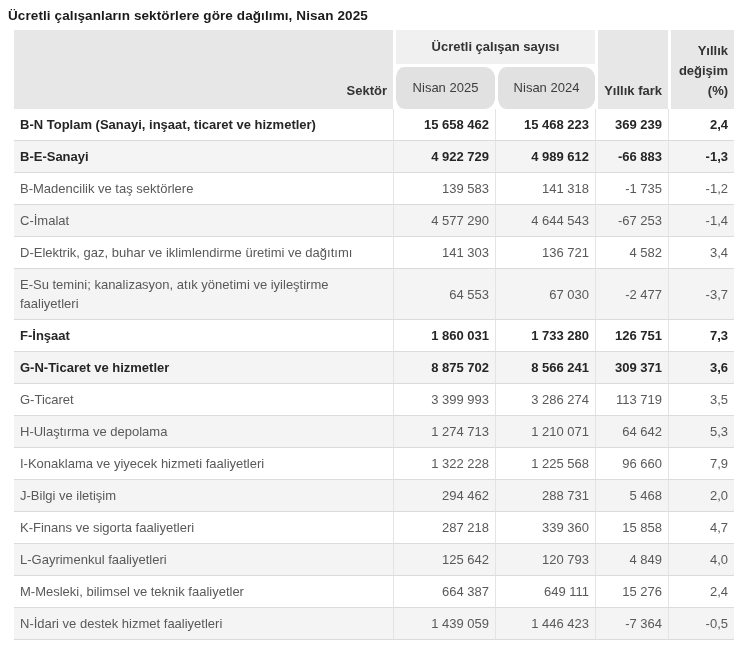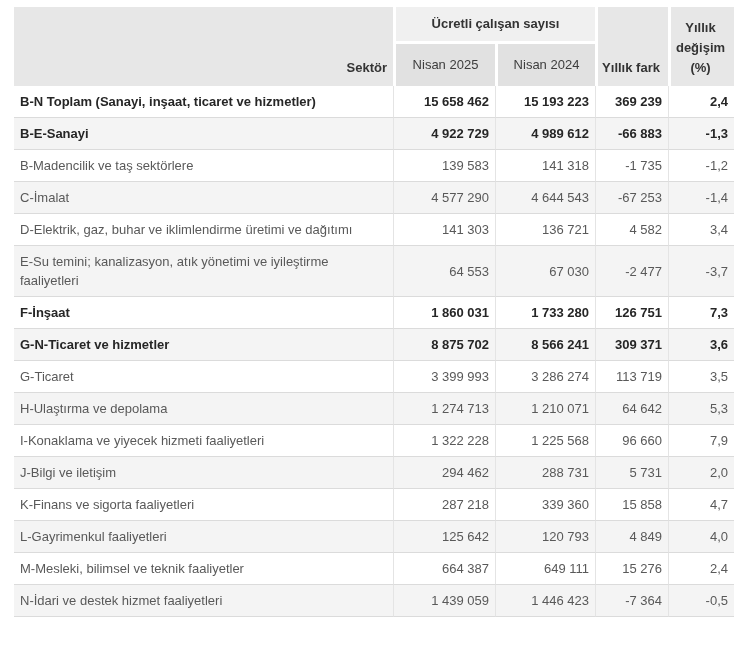--- a/index.html
+++ b/index.html
@@ -55,23 +55,24 @@
     margin-left: 32px;
   }
   th.sub-head {
     background: #e1e1e1;
     font-weight: normal;
     color: #3d3d3d;
     text-align: center;
     vertical-align: middle;
     border-left: 3px solid #ffffff;
     padding: 11px 0;
+    border-radius: 11px;
   }
   th.diff-head, th.pct-head {
-    text-align: center;
+    text-align: right;
     border-left: 3px solid #ffffff;
     padding: 6px 6px 8px 2px;
   }
   
   tbody td {
     border-bottom: 1px solid #dbdbdb;
     padding: 6px 6px;
     color: #595959;
     line-height: 19px;
     vertical-align: middle;
@@ -86,20 +87,21 @@
   tbody tr.bold td {
     font-weight: bold;
     color: #262626;
   }
 </style>
 </head>
 <body>
 
 <div class="page">
 
+  <div class="title">Ücretli çalışanların sektörlere göre dağılımı, Nisan 2025</div>
 
   <table class="stat-table">
     <colgroup>
       <col style="width:379px">
       <col style="width:102px">
       <col style="width:100px">
       <col style="width:73px">
       <col style="width:66px">
     </colgroup>
     <thead>
@@ -111,21 +113,21 @@
       </tr>
       <tr>
         <th class="sub-head">Nisan 2025</th>
         <th class="sub-head">Nisan 2024</th>
       </tr>
     </thead>
     <tbody>
       <tr class="bold">
         <td>B-N Toplam (Sanayi, inşaat, ticaret ve hizmetler)</td>
         <td class="num">15 658 462</td>
-        <td class="num">15 193 223</td>
+        <td class="num">15 468 223</td>
         <td class="num">369 239</td>
         <td class="num">2,4</td>
       </tr>
       <tr class="bold">
         <td>B-E-Sanayi</td>
         <td class="num">4 922 729</td>
         <td class="num">4 989 612</td>
         <td class="num">-66 883</td>
         <td class="num">-1,3</td>
       </tr>
@@ -189,21 +191,21 @@
         <td>I-Konaklama ve yiyecek hizmeti faaliyetleri</td>
         <td class="num">1 322 228</td>
         <td class="num">1 225 568</td>
         <td class="num">96 660</td>
         <td class="num">7,9</td>
       </tr>
       <tr>
         <td>J-Bilgi ve iletişim</td>
         <td class="num">294 462</td>
         <td class="num">288 731</td>
-        <td class="num">5 731</td>
+        <td class="num">5 468</td>
         <td class="num">2,0</td>
       </tr>
       <tr>
         <td>K-Finans ve sigorta faaliyetleri</td>
         <td class="num">287 218</td>
         <td class="num">339 360</td>
         <td class="num">15 858</td>
         <td class="num">4,7</td>
       </tr>
       <tr>

